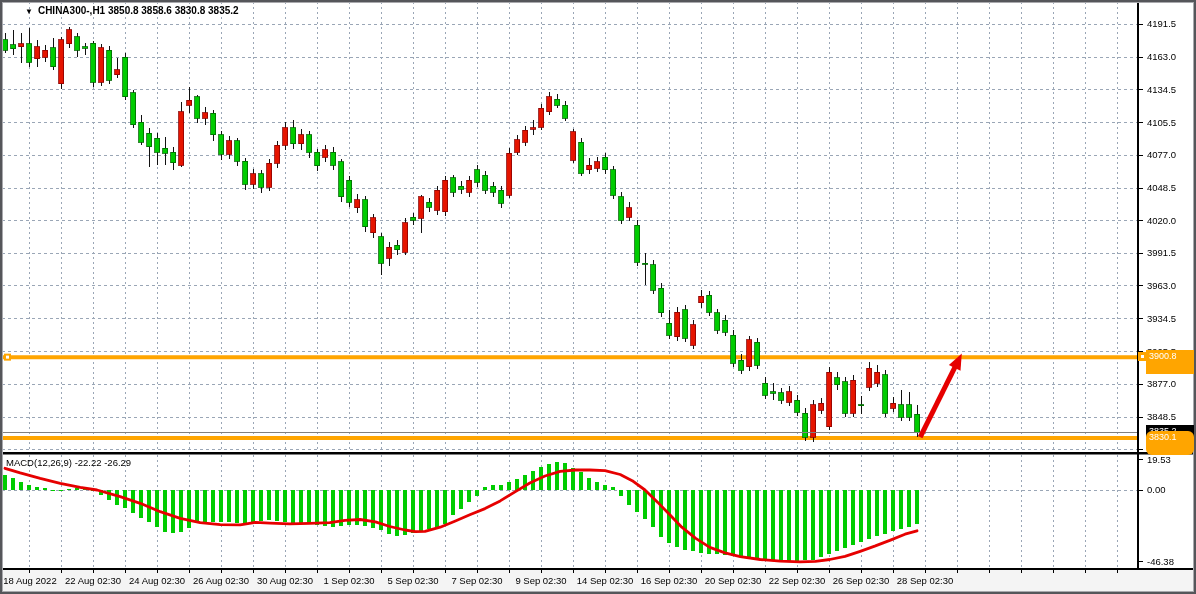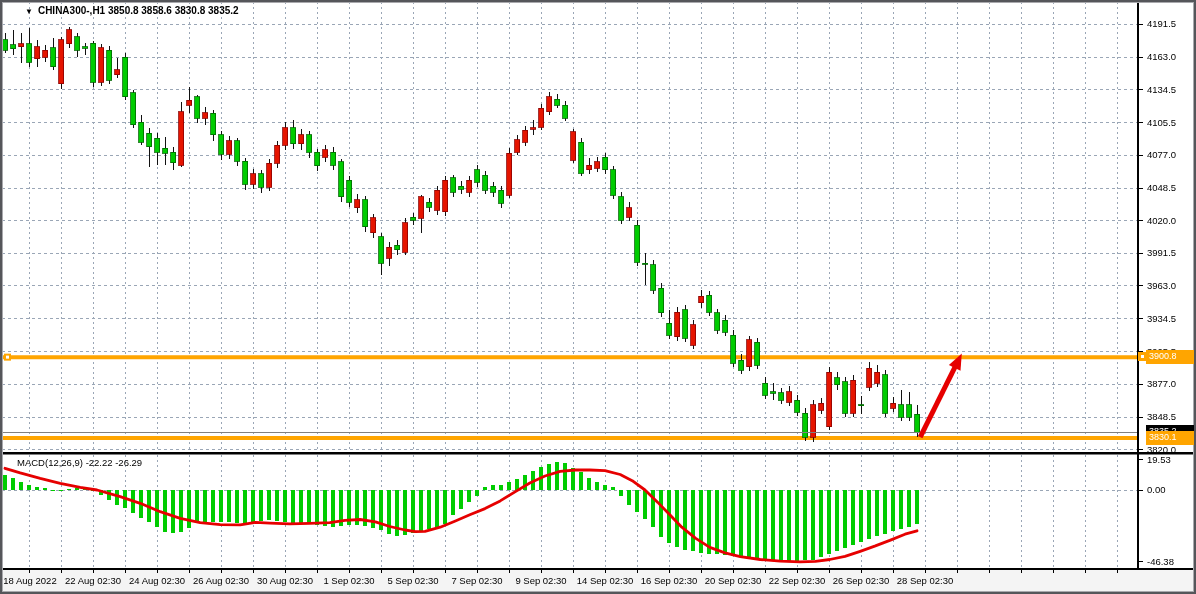--- a/index.html
+++ b/index.html
@@ -1,23 +1,23 @@
 <!DOCTYPE html>
 <html><head>
 <meta charset="utf-8">
 <style>
   html,body{margin:0;padding:0;background:#d4d0c8;font-family:"Liberation Sans",sans-serif;}
   #stage{position:relative;width:1196px;height:594px;background:#fff;overflow:hidden;}
   #chart-title{position:absolute;left:25px;top:5px;font-size:10px;font-weight:700;color:#000;white-space:nowrap;z-index:5;}
   #chart-title .tri{font-size:8px;margin-right:5px;}
-  #macd-label{position:absolute;left:17px;top:457px;font-size:9.5px;color:#000;white-space:nowrap;z-index:5;text-align:right;}
-  .tag{position:absolute;left:1146px;width:48px;height:14px;font-size:9px;line-height:13px;color:#fff;padding-left:3px;box-sizing:border-box;z-index:6;}
+  #macd-label{position:absolute;left:6px;top:457px;font-size:9.5px;color:#000;white-space:nowrap;z-index:5;text-align:right;}
+  .tag{position:absolute;left:1146px;width:48px;height:24px;font-size:9px;line-height:13px;color:#fff;padding-left:3px;box-sizing:border-box;z-index:6;}
   #tag-current{top:425px;background:#000;}
   #tag-resistance{top:350px;background:#FFA500;}
-  #tag-support{top:431px;background:#FFA500;}
+  #tag-support{top:431px;background:#FFA500;border-radius:6px;}
   .connector{position:absolute;left:1138px;width:9px;height:9px;background:#FFA500;z-index:6;}
   .connector .dot{position:absolute;left:3px;top:3px;width:3px;height:3px;background:#fff;}
   #conn-res{top:352px;}
   svg{position:absolute;left:0;top:0;}
 </style>
 </head>
 <body>
 
 <div id="stage">
   <svg id="cv" width="1196" height="594" xmlns="http://www.w3.org/2000/svg">

